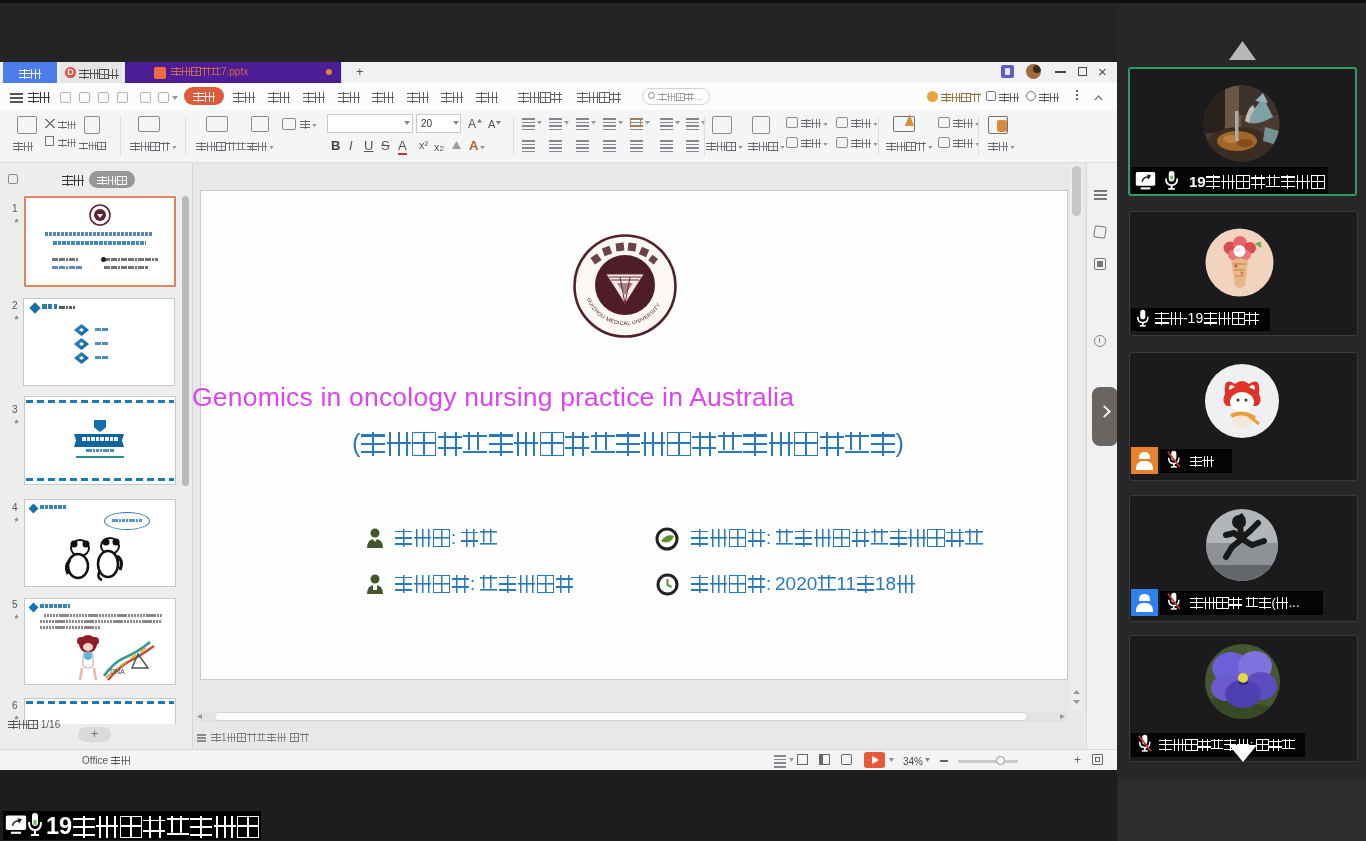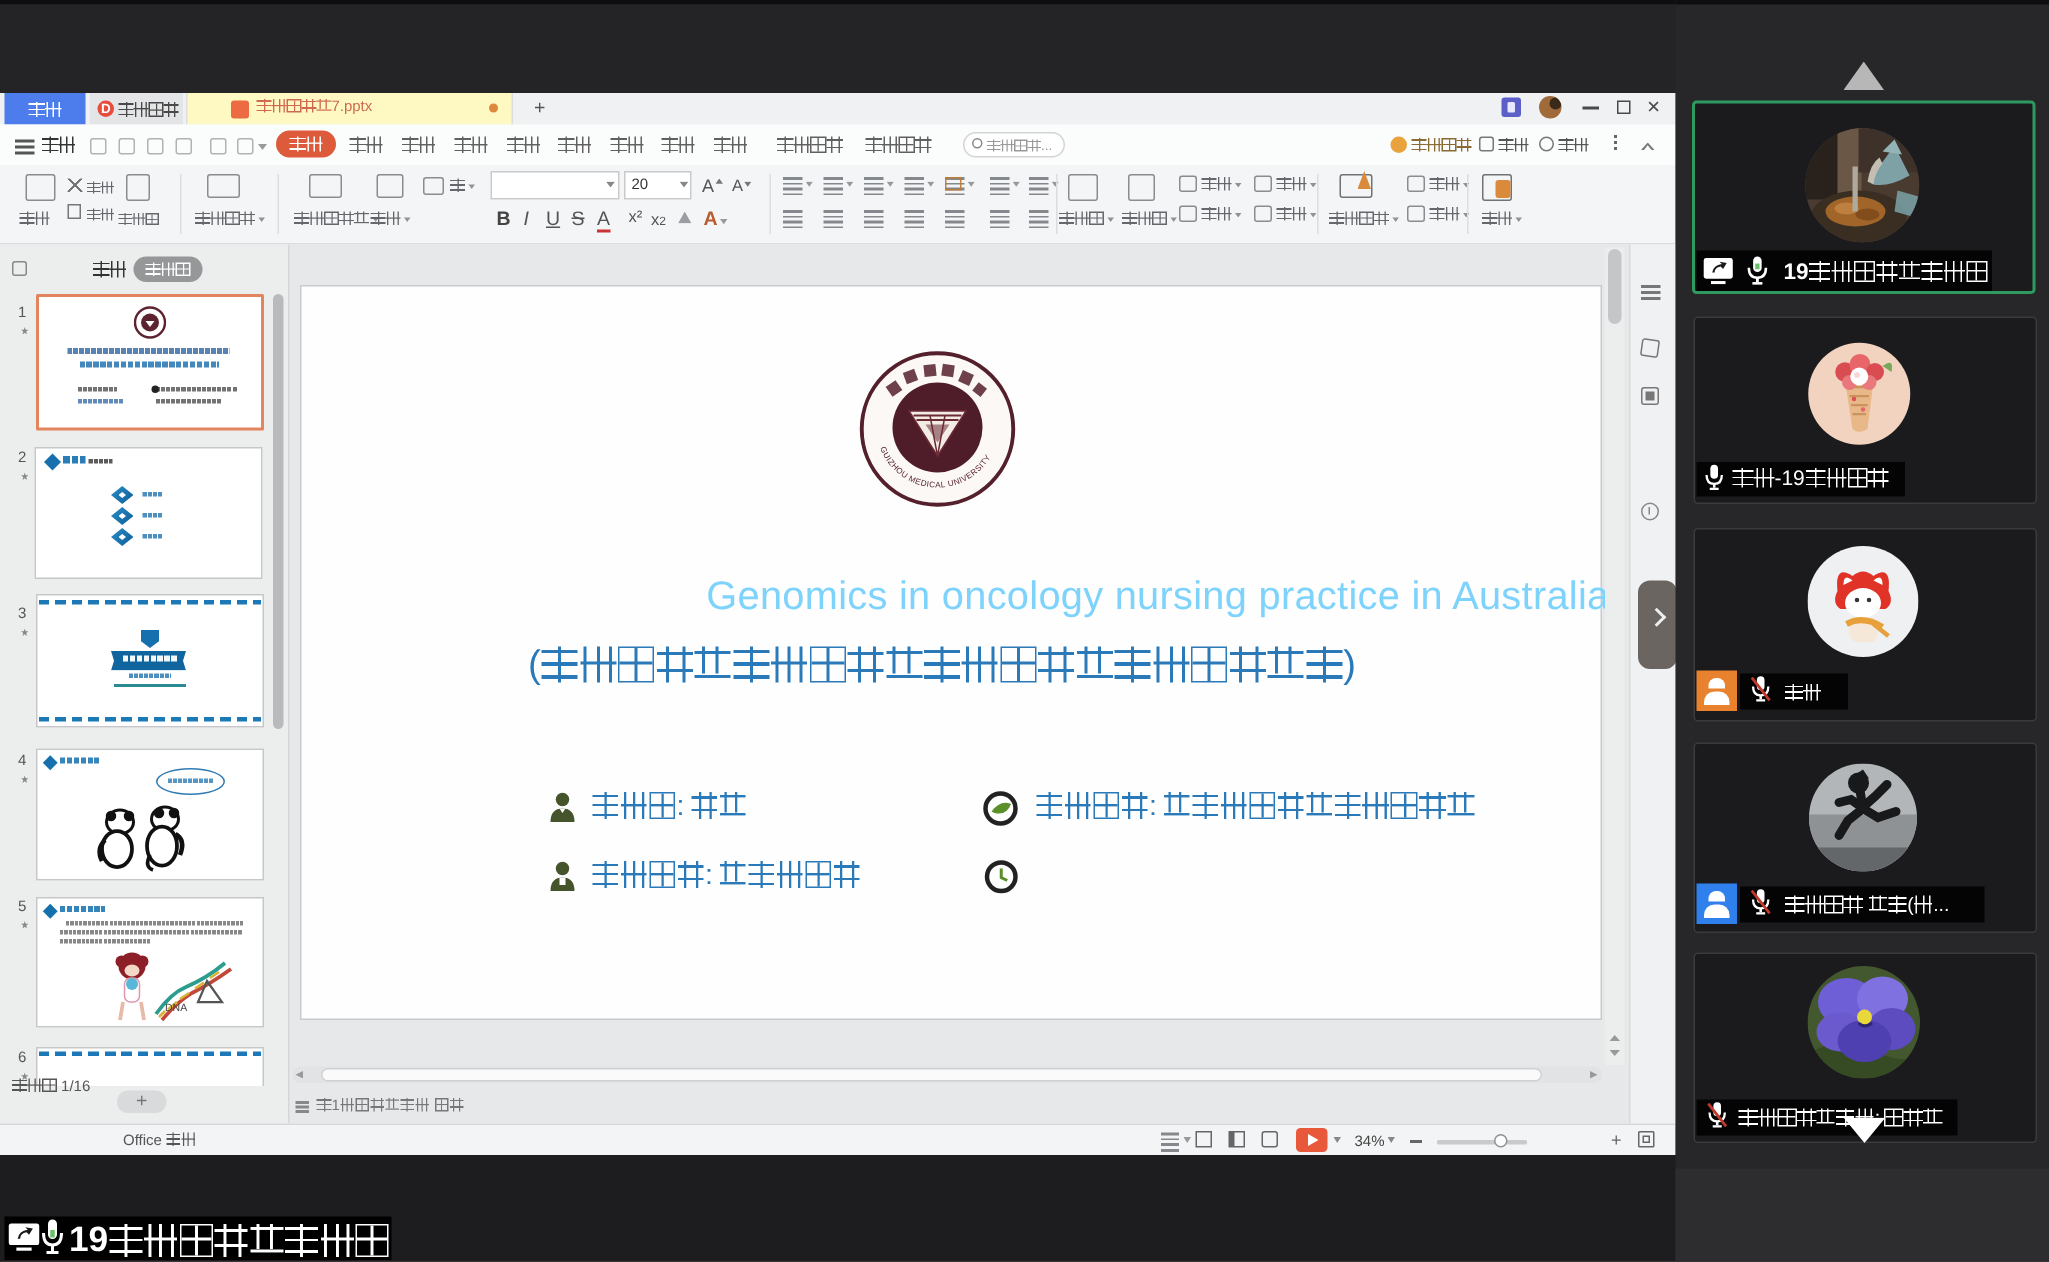--- a/index.html
+++ b/index.html
@@ -18,21 +18,21 @@
 <div class="ab" style="left:0;top:3px;width:1117px;height:59px;background:#242427"></div>
 <div class="ab" style="left:0;top:770px;width:1117px;height:71px;background:#1d1d1f"></div>
 
 <div class="ab" style="left:0;top:62px;width:1117px;height:708px;background:#f4f5f6"></div>
 
 <div class="ab" style="left:0;top:62px;width:1117px;height:21px;background:#f0f1f2"></div>
 <div class="ab" style="left:3px;top:62px;width:54px;height:21px;background:#4d7ced;color:#fff;font-size:11px;text-align:center;line-height:21px"><i class="cj a"></i><i class="cj b"></i></div>
 <div class="ab" style="left:60px;top:62px;width:62px;height:21px;background:#e4e5e6;color:#494949;font-size:10px;line-height:21px">
  <span class="ab" style="left:5px;top:5px;width:11px;height:11px;border-radius:6px;background:#e84c3d;color:#fff;font-size:9px;font-weight:bold;text-align:center;line-height:11px">D</span>
  <span style="margin-left:19px"><i class="cj a"></i><i class="cj b"></i><i class="cj c"></i><i class="cj d"></i></span></div>
-<div class="ab" style="left:124px;top:62px;width:218px;height:21px;background:#fef9c3;border-left:1px solid #ddd;border-right:1px solid #ddd">
+<div class="ab" style="left:124px;top:62px;width:218px;height:21px;background:#4c1d95;border-left:1px solid #ddd;border-right:1px solid #ddd">
  <span class="ab" style="left:29px;top:5px;width:12px;height:12px;border-radius:2px;background:#ec6b43"></span>
  <span class="ab" style="left:46px;top:4px;color:#cf6a50;font-size:10px"><i class="cj a"></i><i class="cj b"></i><i class="cj c"></i><i class="cj d"></i><i class="cj e"></i>7.pptx</span>
  <span class="ab" style="left:201px;top:7px;width:6px;height:6px;border-radius:3px;background:#e0873e"></span>
 </div>
 <div class="ab" style="left:356px;top:66px;width:12px;height:12px;color:#555;font-size:13px;line-height:12px">+</div>
 
 <div class="ab" style="left:1001px;top:65px;width:13px;height:13px;border-radius:2px;background:#5b5fc7"></div>
 <div class="ab" style="left:1005px;top:68px;width:5px;height:7px;border-radius:1px;background:#e8e8ff"></div>
 <div class="ab" style="left:1026px;top:64px;width:15px;height:15px;border-radius:8px;background:#a06a3a;overflow:hidden">
       <span class="ab" style="left:7px;top:1px;width:8px;height:8px;border-radius:4px;background:#3a2a1a"></span>
@@ -342,21 +342,21 @@
 <rect x="20" y="22" width="8" height="8" transform="rotate(-35 24 26)" opacity=".85"></rect>
 <rect x="31" y="14" width="8" height="8" transform="rotate(-20 35 18)" opacity=".85"></rect>
 <rect x="44" y="10" width="8" height="8" transform="rotate(-6 48 14)" opacity=".85"></rect>
 <rect x="56" y="10" width="8" height="8" transform="rotate(8 60 14)" opacity=".85"></rect>
 <rect x="68" y="15" width="8" height="8" transform="rotate(24 72 19)" opacity=".85"></rect>
 <rect x="78" y="23" width="7" height="7" transform="rotate(38 81 26)" opacity=".85"></rect>
 </g>
 <path id="arcb" d="M 13 60 A 41 41 0 0 0 93 60" fill="none"></path>
 <text font-size="5.4" fill="#54202b" letter-spacing=".3"><textPath href="#arcb" startOffset="6">GUIZHOU  MEDICAL  UNIVERSITY</textPath></text>
 </svg>
-<div class="ab" style="left:205px;top:382px;width:868px;text-align:right;font-size:26.5px;color:#7dd3fc;letter-spacing:.2px">Genomics in oncology nursing practice in Australia</div>
+<div class="ab" style="left:192px;top:382px;width:868px;text-align:left;font-size:26.5px;color:#d946ef;letter-spacing:.2px">Genomics in oncology nursing practice in Australia</div>
 <div class="ab" style="left:194px;top:429px;width:868px;text-align:center;font-size:25.5px;color:#2a79b8">(<i class="cj a"></i><i class="cj b"></i><i class="cj c"></i><i class="cj d"></i><i class="cj e"></i><i class="cj a"></i><i class="cj b"></i><i class="cj c"></i><i class="cj d"></i><i class="cj e"></i><i class="cj a"></i><i class="cj b"></i><i class="cj c"></i><i class="cj d"></i><i class="cj e"></i><i class="cj a"></i><i class="cj b"></i><i class="cj c"></i><i class="cj d"></i><i class="cj e"></i><i class="cj a"></i>)</div>
 <svg class="ab" style="left:365px;top:527px" width="20" height="22" viewBox="0 0 20 22">
 <circle cx="10" cy="6" r="4.5" fill="#46542c"></circle>
       <path d="M2 21 Q2 12 10 12 Q18 12 18 21 Z" fill="#46542c"></path>
 <path d="M8 12 l2 3 2 -3" fill="#fff"></path>
     </svg>
 <div class="ab" style="left:394px;top:527px;font-size:19px;color:#2a79b8"><i class="cj a"></i><i class="cj b"></i><i class="cj c"></i>: <i class="cj d"></i><i class="cj e"></i></div>
 <svg class="ab" style="left:655px;top:527px" width="24" height="24" viewBox="0 0 24 24">
 <circle cx="12" cy="12" r="10" fill="#fff" stroke="#222" stroke-width="3"></circle>
 <path d="M6 14 Q12 6 19 9 Q16 17 8 15 Z" fill="#5a8f2a"></path>
@@ -365,20 +365,21 @@
 <svg class="ab" style="left:365px;top:573px" width="20" height="22" viewBox="0 0 20 22">
 <circle cx="10" cy="6" r="4.5" fill="#46542c"></circle>
       <path d="M2 21 Q2 12 10 12 Q18 12 18 21 Z" fill="#46542c"></path>
 <rect x="8" y="12" width="4" height="5" fill="#fff"></rect>
     </svg>
 <div class="ab" style="left:394px;top:573px;font-size:19px;color:#2a79b8"><i class="cj a"></i><i class="cj b"></i><i class="cj c"></i><i class="cj d"></i>: <i class="cj e"></i><i class="cj a"></i><i class="cj b"></i><i class="cj c"></i><i class="cj d"></i></div>
 <svg class="ab" style="left:656px;top:573px" width="23" height="23" viewBox="0 0 23 23">
 <circle cx="11.5" cy="11.5" r="9.5" fill="#fff" stroke="#222" stroke-width="3"></circle>
 <path d="M11.5 6 V12 L15.5 14" stroke="#5a8f2a" stroke-width="2" fill="none"></path>
     </svg>
+<div class="ab" style="left:690px;top:573px;font-size:19px;color:#2a79b8"><i class="cj a"></i><i class="cj b"></i><i class="cj c"></i><i class="cj d"></i>: 2020<i class="cj e"></i>11<i class="cj a"></i>18<i class="cj b"></i></div>
 <div class="ab" style="left:195px;top:711px;width:873px;height:11px;background:#e2e3e4;border-radius:5px"></div>
 <div class="ab" style="left:214px;top:712px;width:814px;height:9px;background:#fafafa;border:1px solid #d0d1d2;border-radius:5px"></div>
 <div class="ab" style="left:197px;top:714px;width:5px;height:5px;background:#999;clip-path:polygon(100% 0,0 50%,100% 100%)"></div>
 <div class="ab" style="left:1060px;top:714px;width:5px;height:5px;background:#999;clip-path:polygon(0 0,100% 50%,0 100%)"></div>
 <div class="ab" style="left:197px;top:734px;width:9px;height:1.6px;background:#888;box-shadow:0 3px 0 #888,0 6px 0 #888"></div>
 <div class="ab" style="left:211px;top:732px;font-size:10px;color:#777"><i class="cj a"></i>1<i class="cj b"></i><i class="cj c"></i><i class="cj d"></i><i class="cj e"></i><i class="cj a"></i><i class="cj b"></i> <i class="cj c"></i><i class="cj d"></i></div>
 <div class="ab" style="left:1086px;top:163px;width:31px;height:586px;background:#f0f1f2;border-left:1px solid #d8d9da"></div>
 <div class="ab" style="left:1094px;top:190px;width:13px;height:2px;background:#777;box-shadow:0 4px 0 #777,0 8px 0 #777"></div>
 <div class="ab" style="left:1094px;top:226px;width:12px;height:12px;border:1.5px solid #777;border-radius:2px;transform:rotate(8deg)"></div>
 <div class="ab" style="left:1094px;top:258px;width:12px;height:12px;border:1.5px solid #777;border-radius:2px"></div>

